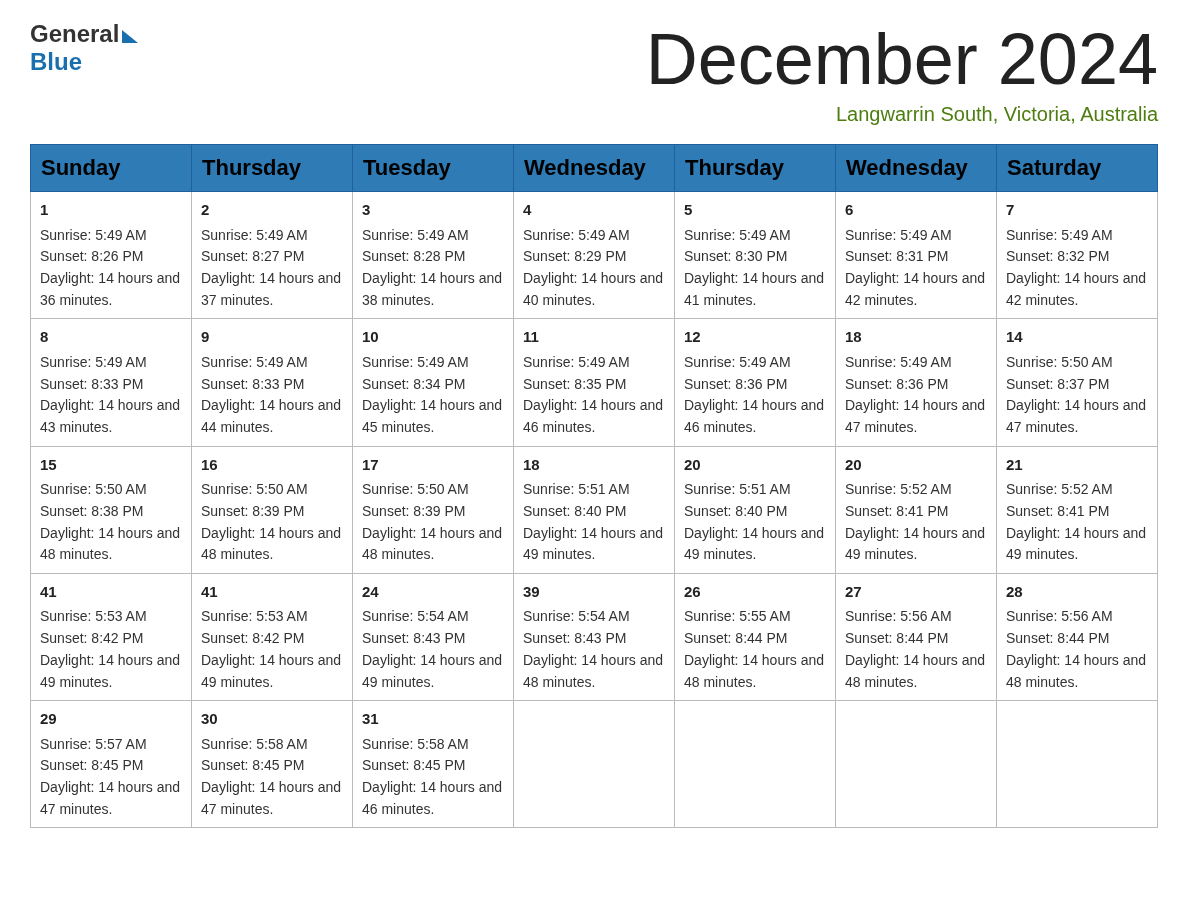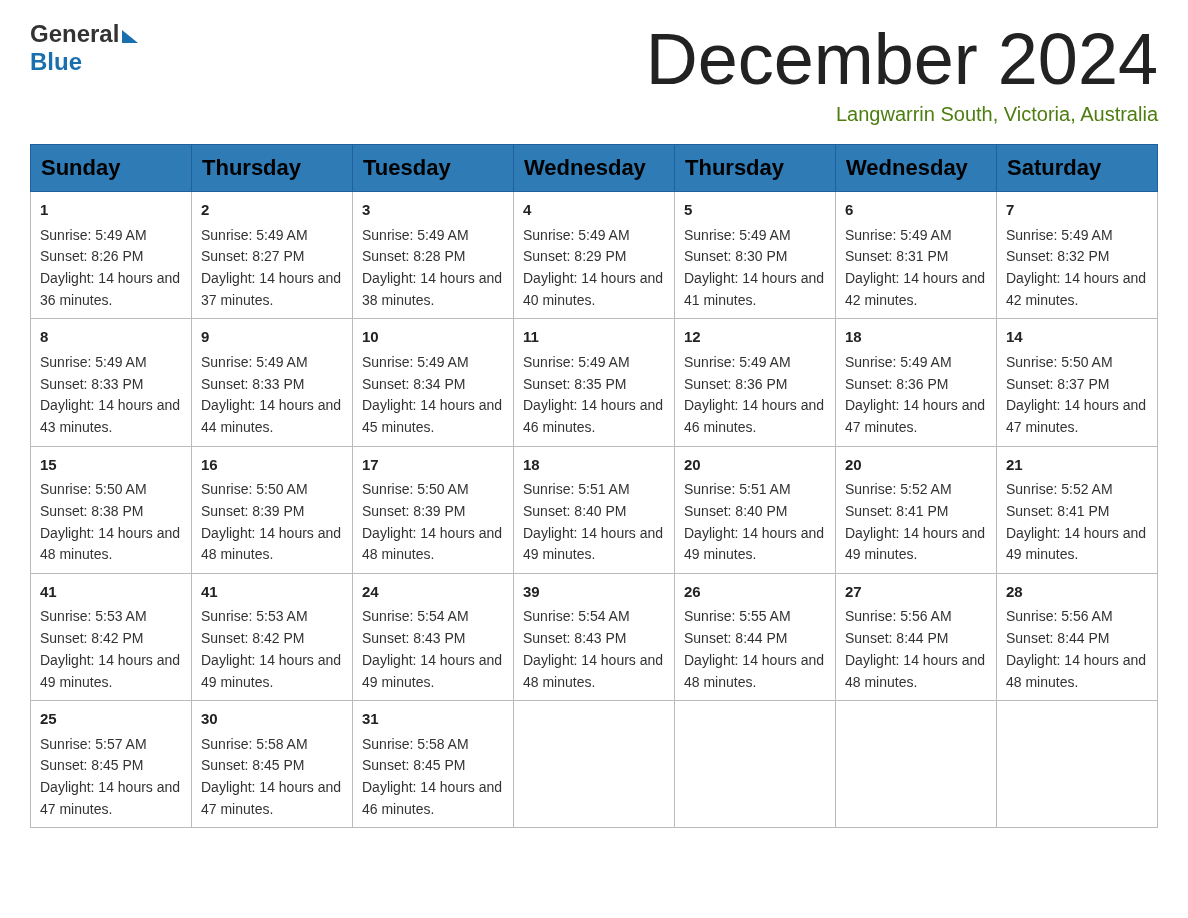--- a/index.html
+++ b/index.html
@@ -243,21 +243,21 @@
         <div class="day-number">27</div>
         <div class="day-info">Sunrise: 5:56 AM<br>Sunset: 8:44 PM<br>Daylight: 14 hours and 48 minutes.</div>
       </td>
         <td>
         <div class="day-number">28</div>
         <div class="day-info">Sunrise: 5:56 AM<br>Sunset: 8:44 PM<br>Daylight: 14 hours and 48 minutes.</div>
       </td>
       </tr>
       <tr>
         <td>
-        <div class="day-number">25</div>
+        <div class="day-number">29</div>
         <div class="day-info">Sunrise: 5:57 AM<br>Sunset: 8:45 PM<br>Daylight: 14 hours and 47 minutes.</div>
       </td>
         <td>
         <div class="day-number">30</div>
         <div class="day-info">Sunrise: 5:58 AM<br>Sunset: 8:45 PM<br>Daylight: 14 hours and 47 minutes.</div>
       </td>
         <td>
         <div class="day-number">31</div>
         <div class="day-info">Sunrise: 5:58 AM<br>Sunset: 8:45 PM<br>Daylight: 14 hours and 46 minutes.</div>
       </td>

